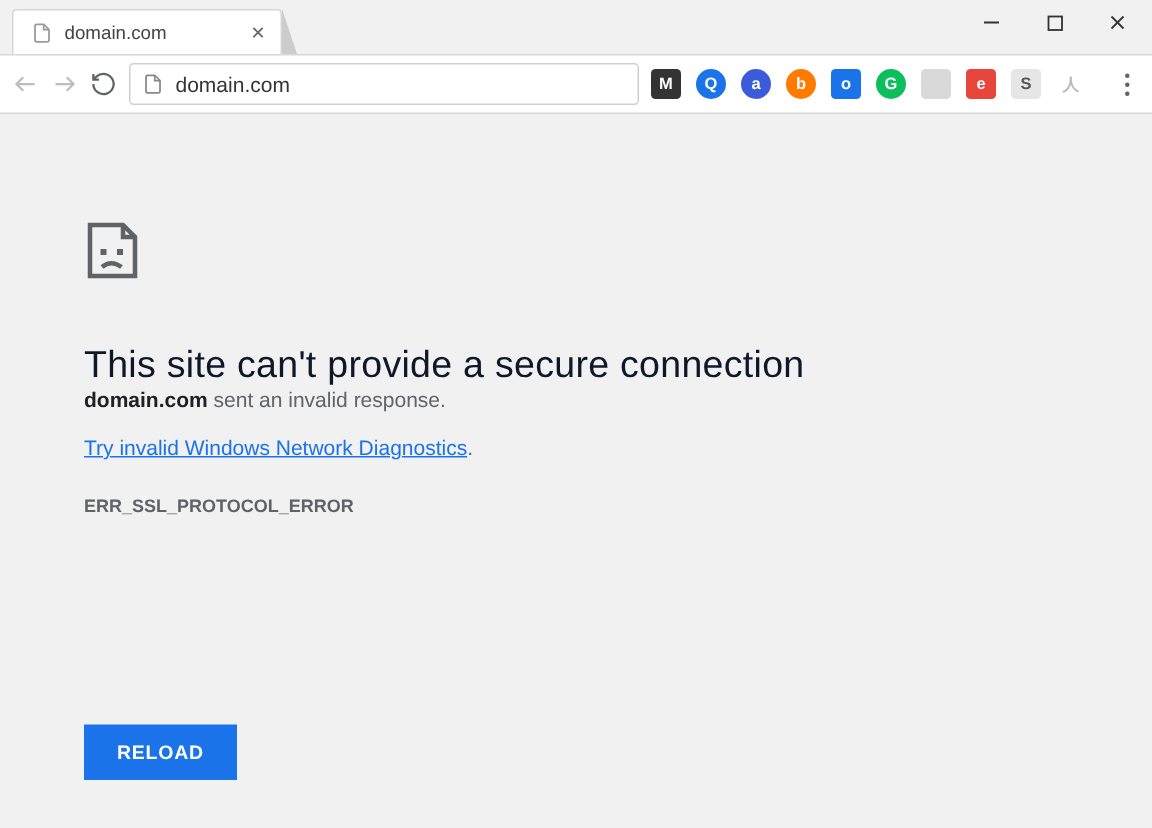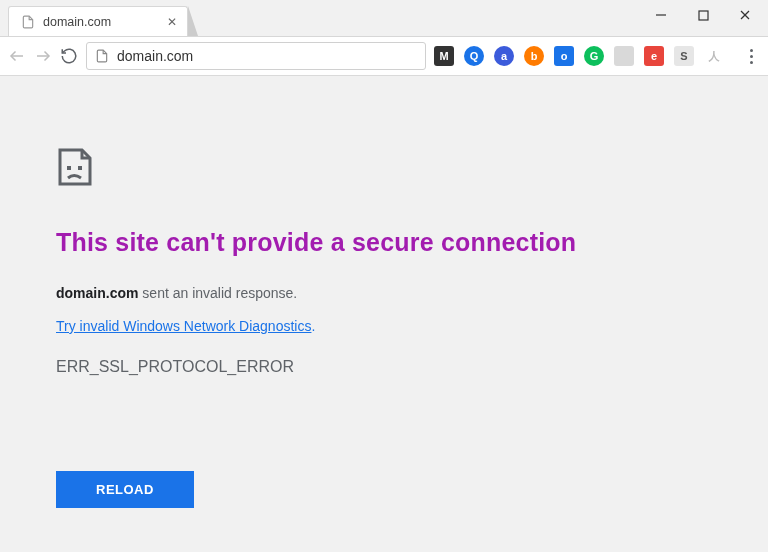--- a/index.html
+++ b/index.html
@@ -25,26 +25,26 @@
   .addr input { border: none; outline: none; width: 100%; font-size: 14px; color: #333; background: transparent; }
   .ext-row { display: flex; align-items: center; gap: 10px; margin-left: auto; padding-right: 4px; }
   .ext { width: 20px; height: 20px; border-radius: 3px; display: flex; align-items: center; justify-content: center; font-size: 11px; font-weight: 700; color: #fff; }
   .ext.circle { border-radius: 50%; }
   .menu-dots { display: flex; flex-direction: column; gap: 3px; }
   .menu-dots span { width: 3px; height: 3px; background: #5f6368; border-radius: 50%; }
 
   
   .content { padding: 70px 56px 0 56px; color: #202124; }
   .sad-icon { margin-bottom: 36px; }
-  .title { font-size: 25px; color: #a21caf; font-weight: 700; margin-bottom: 28px; letter-spacing: 0.2px; }
+  .title { font-size: 25px; color: #0f172a; font-weight: 400; letter-spacing: 0.2px; }
   .msg { font-size: 14px; color: #5f6368; margin-bottom: 16px; }
   .msg b { color: #202124; font-weight: 600; }
   .link { font-size: 14px; color: #1a73e8; margin-bottom: 24px; display: inline-block; }
-  .err-code { font-size: 16px; color: #5f6368; }
-  .reload-btn { position: absolute; left: 56px; bottom: 44px; background: #1a73e8; color: #fff; border: none; padding: 11px 40px; font-size: 13px; font-weight: 700; letter-spacing: 0.5px; cursor: pointer; }
+  .err-code { font-size: 12px; color: #5f6368; font-weight: bold; }
+  .reload-btn { position: absolute; left: 56px; bottom: 32px; background: #1a73e8; color: #fff; border: none; padding: 11px 22px; font-size: 13px; font-weight: 700; letter-spacing: 0.5px; cursor: pointer; }
 </style>
 </head>
 <body>
 
 <div class="window-controls">
   <div class="win-btn">
     <svg width="12" height="12" viewBox="0 0 12 12">
         <line x1="1" y1="6" x2="11" y2="6" stroke="#333" stroke-width="1.2"></line>
       </svg>
   </div>

